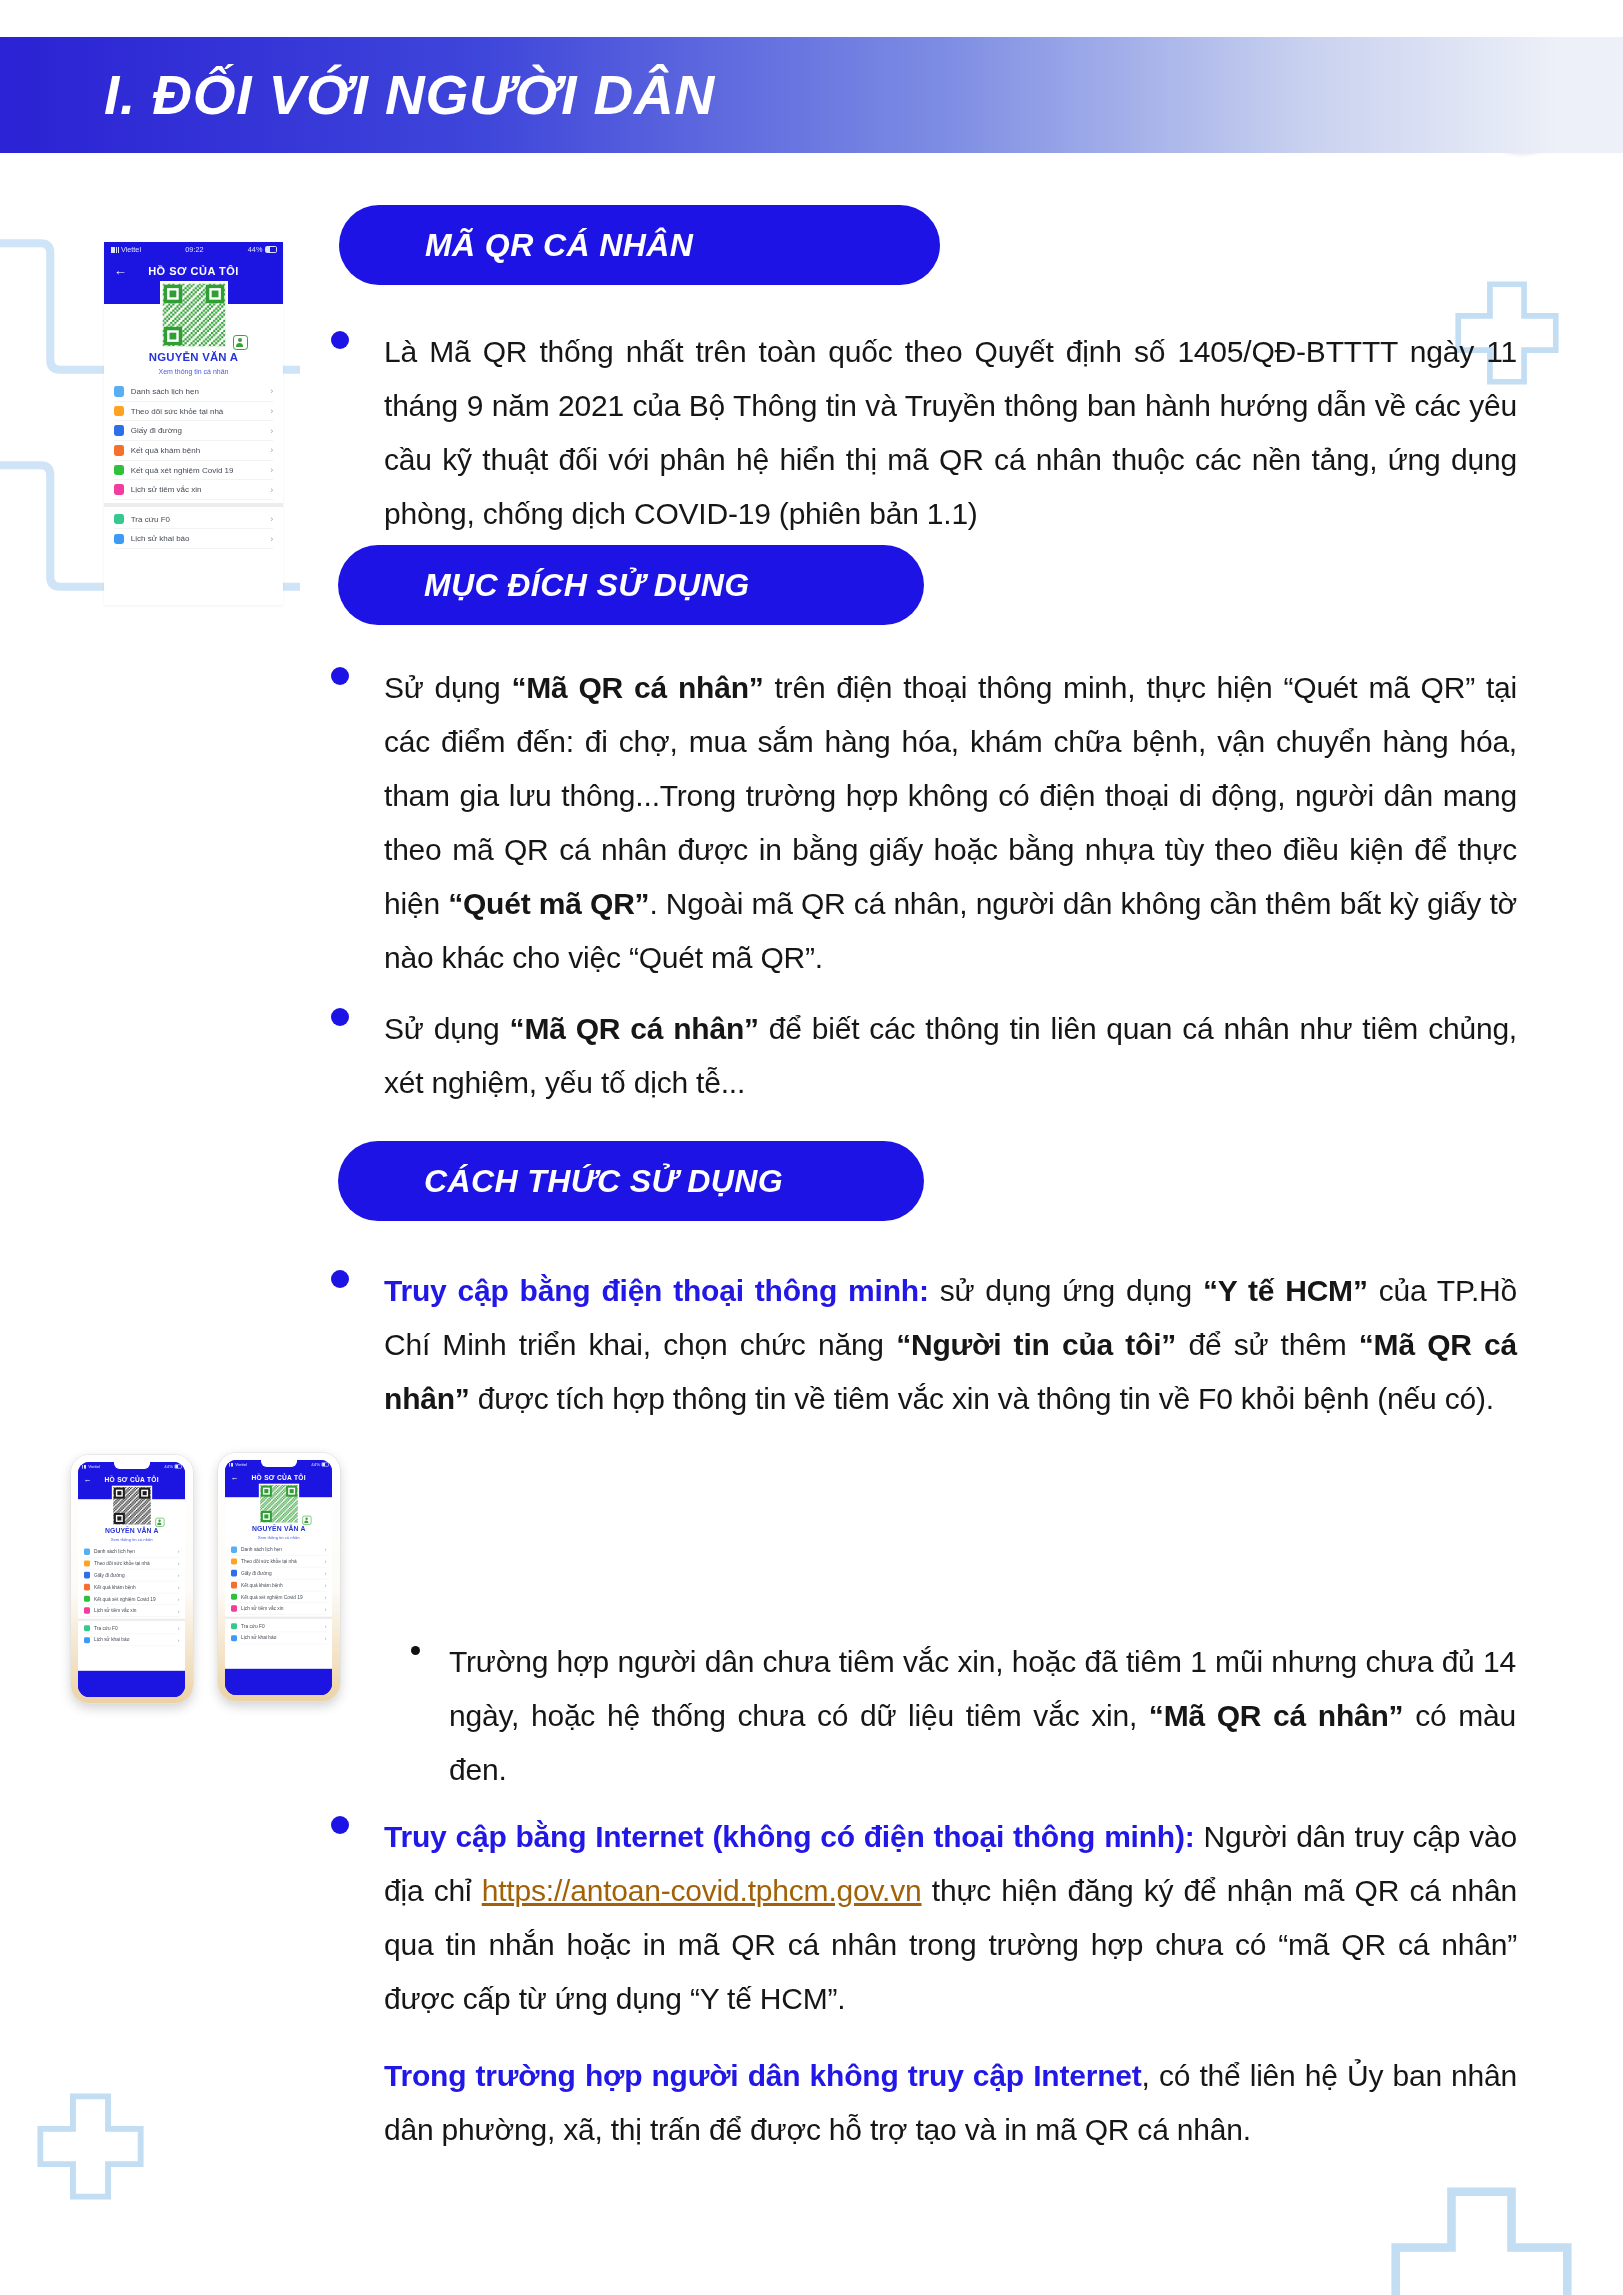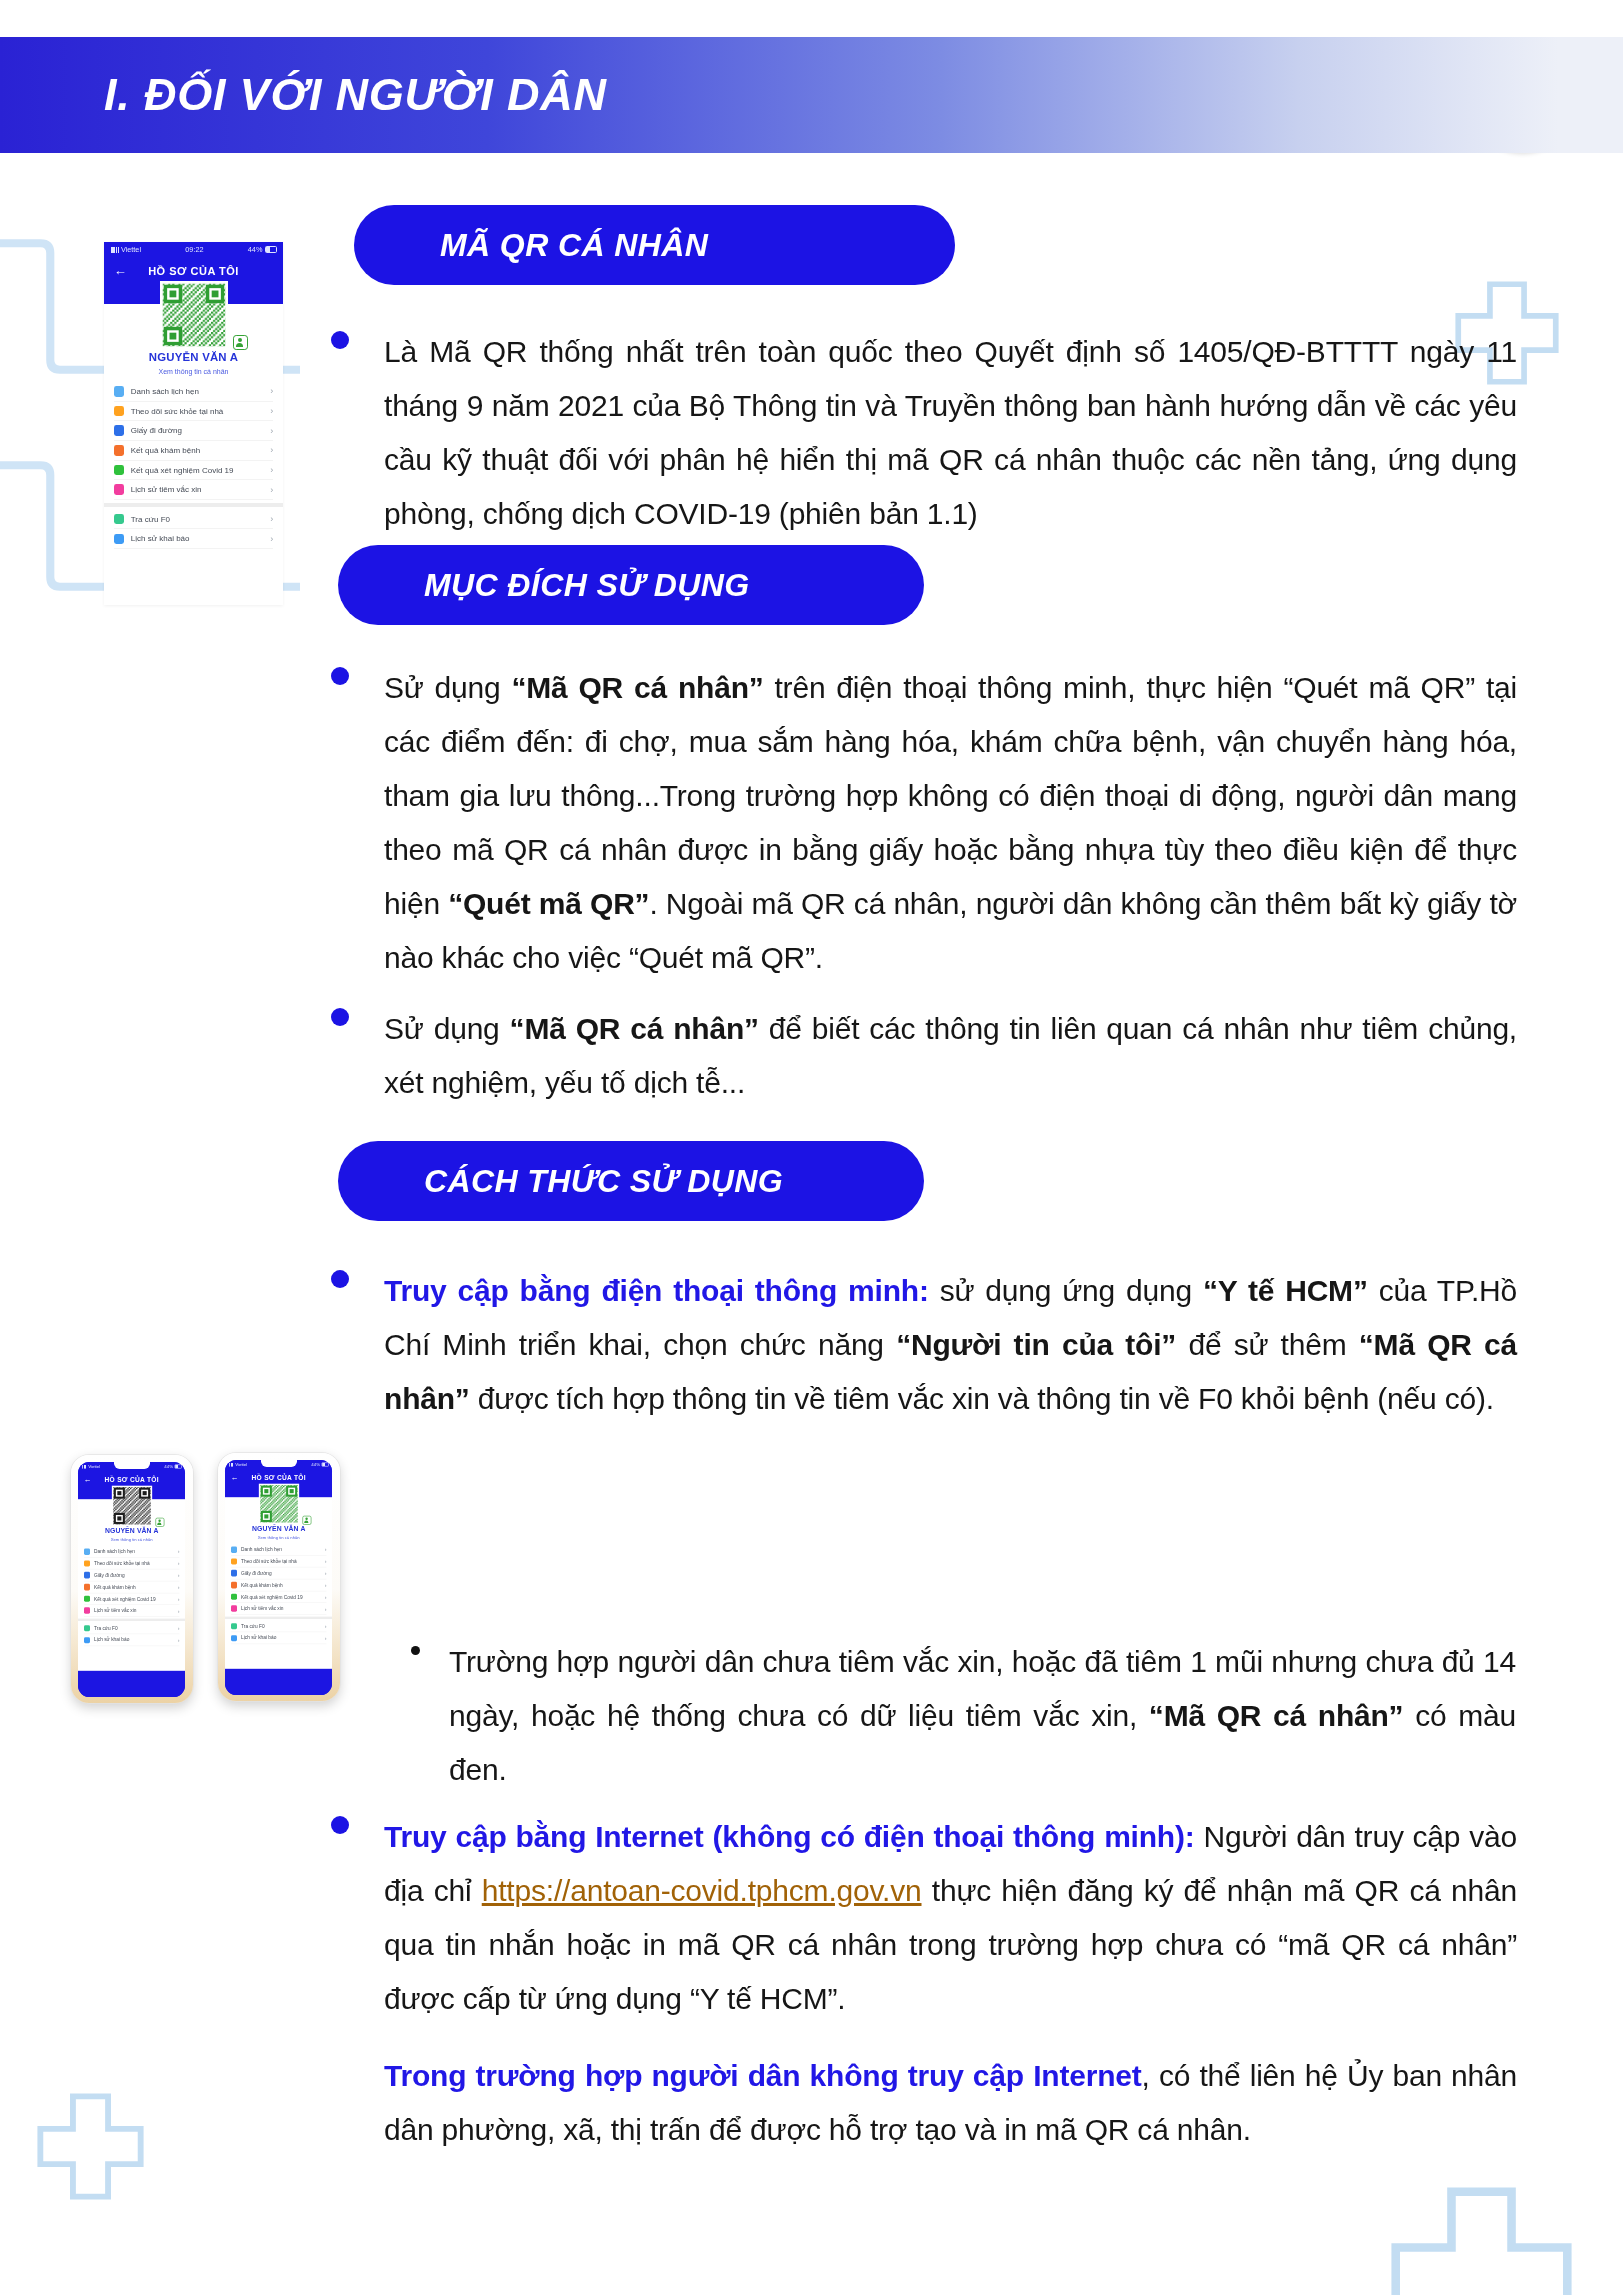--- a/index.html
+++ b/index.html
@@ -3,21 +3,21 @@
 <meta charset="utf-8">
 <style>
   html,body{margin:0;padding:0;background:#fff;}
   #page{position:relative;width:1623px;height:2295px;overflow:hidden;background:#fff;
         font-family:"Liberation Sans","DejaVu Sans",sans-serif;}
 
   
   .header{position:absolute;left:0;top:37px;width:1623px;height:116px;z-index:1;
     background:linear-gradient(90deg,#2a22d4 0%,#3f46da 30%,#7d8ce3 58%,#c7d0ef 80%,#edf0f8 96%);}
   .header h1{position:absolute;left:104px;top:50%;transform:translateY(-50%);margin:0;
-    color:#fff;font-size:45px;font-style:italic;font-weight:bold;letter-spacing:0.8px;white-space:nowrap;}
+    color:#fff;font-size:55px;font-style:italic;font-weight:bold;letter-spacing:0.8px;white-space:nowrap;}
   .logo-health{position:absolute;left:1336px;top:46px;width:104px;height:104px;border-radius:50%;
     background:#fff;border:2.4px solid #2c3f8f;overflow:hidden;box-sizing:border-box;}
   .lh-top{height:44%;background:#e8323e;position:relative;text-align:center;overflow:hidden;}
   .lh-ring-top{display:block;padding-top:2.4px;font-size:7.3px;font-weight:bold;color:#fff;letter-spacing:0.4px;white-space:nowrap;}
   .lh-building{position:absolute;left:50%;bottom:1.6px;transform:translateX(-50%);width:28px;height:14.6px;
     background:linear-gradient(90deg,#fff 0 3.2px,transparent 3.2px 6.5px,#fff 6.5px 9.7px,transparent 9.7px 13px,#fff 13px 16px,transparent 16px 19.5px,#fff 19.5px 23px,transparent 23px 24px,#fff 24px 28px);}
   .lh-bottom{height:56%;background:#253c8c;color:#fff;text-align:center;position:relative;}
   .lh-staff{font-size:41px;line-height:45px;}
   .lh-ring-bottom{position:absolute;bottom:2.4px;left:0;right:0;font-size:5.3px;color:#fff;white-space:nowrap;}
   .logo-ict{position:absolute;left:1469px;top:45px;width:107px;height:107px;border-radius:50%;
@@ -31,21 +31,21 @@
   .decor{position:absolute;z-index:0;}
   .decor path{fill:none;}
   .pipe path{stroke:#cfe4f6;stroke-width:10;}
   .cross path{stroke:#c3ddf2;stroke-width:7;}
   .cross-big path{stroke:#c3ddf2;stroke-width:6;}
 
   
   .pill{position:absolute;height:80px;background:#1c13e4;border-radius:49px;color:#fff;z-index:2;
     font-style:italic;font-weight:bold;font-size:32px;display:flex;align-items:center;
     padding-left:86px;box-sizing:border-box;letter-spacing:0.4px;}
-  #pill1{left:354px;top:205px;width:601px;}
+  #pill1{left:339px;top:205px;width:601px;}
   #pill2{left:338px;top:545px;width:586px;}
   #pill3{left:338px;top:1141px;width:586px;}
 
   
   .para{position:absolute;left:372px;width:1157px;z-index:2;}
   .para p{margin:12px;font-size:30px;line-height:54px;text-align:justify;color:#161616;letter-spacing:-0.2px;}
   .para .dot{position:absolute;left:-41px;top:18px;width:18px;height:18px;border-radius:50%;background:#1c13e4;}
   .para.sub{left:437px;width:1091px;}
   .para.sub .dot{left:-26px;top:23px;width:9px;height:9px;background:#111;}
   .b{font-weight:bold;}

